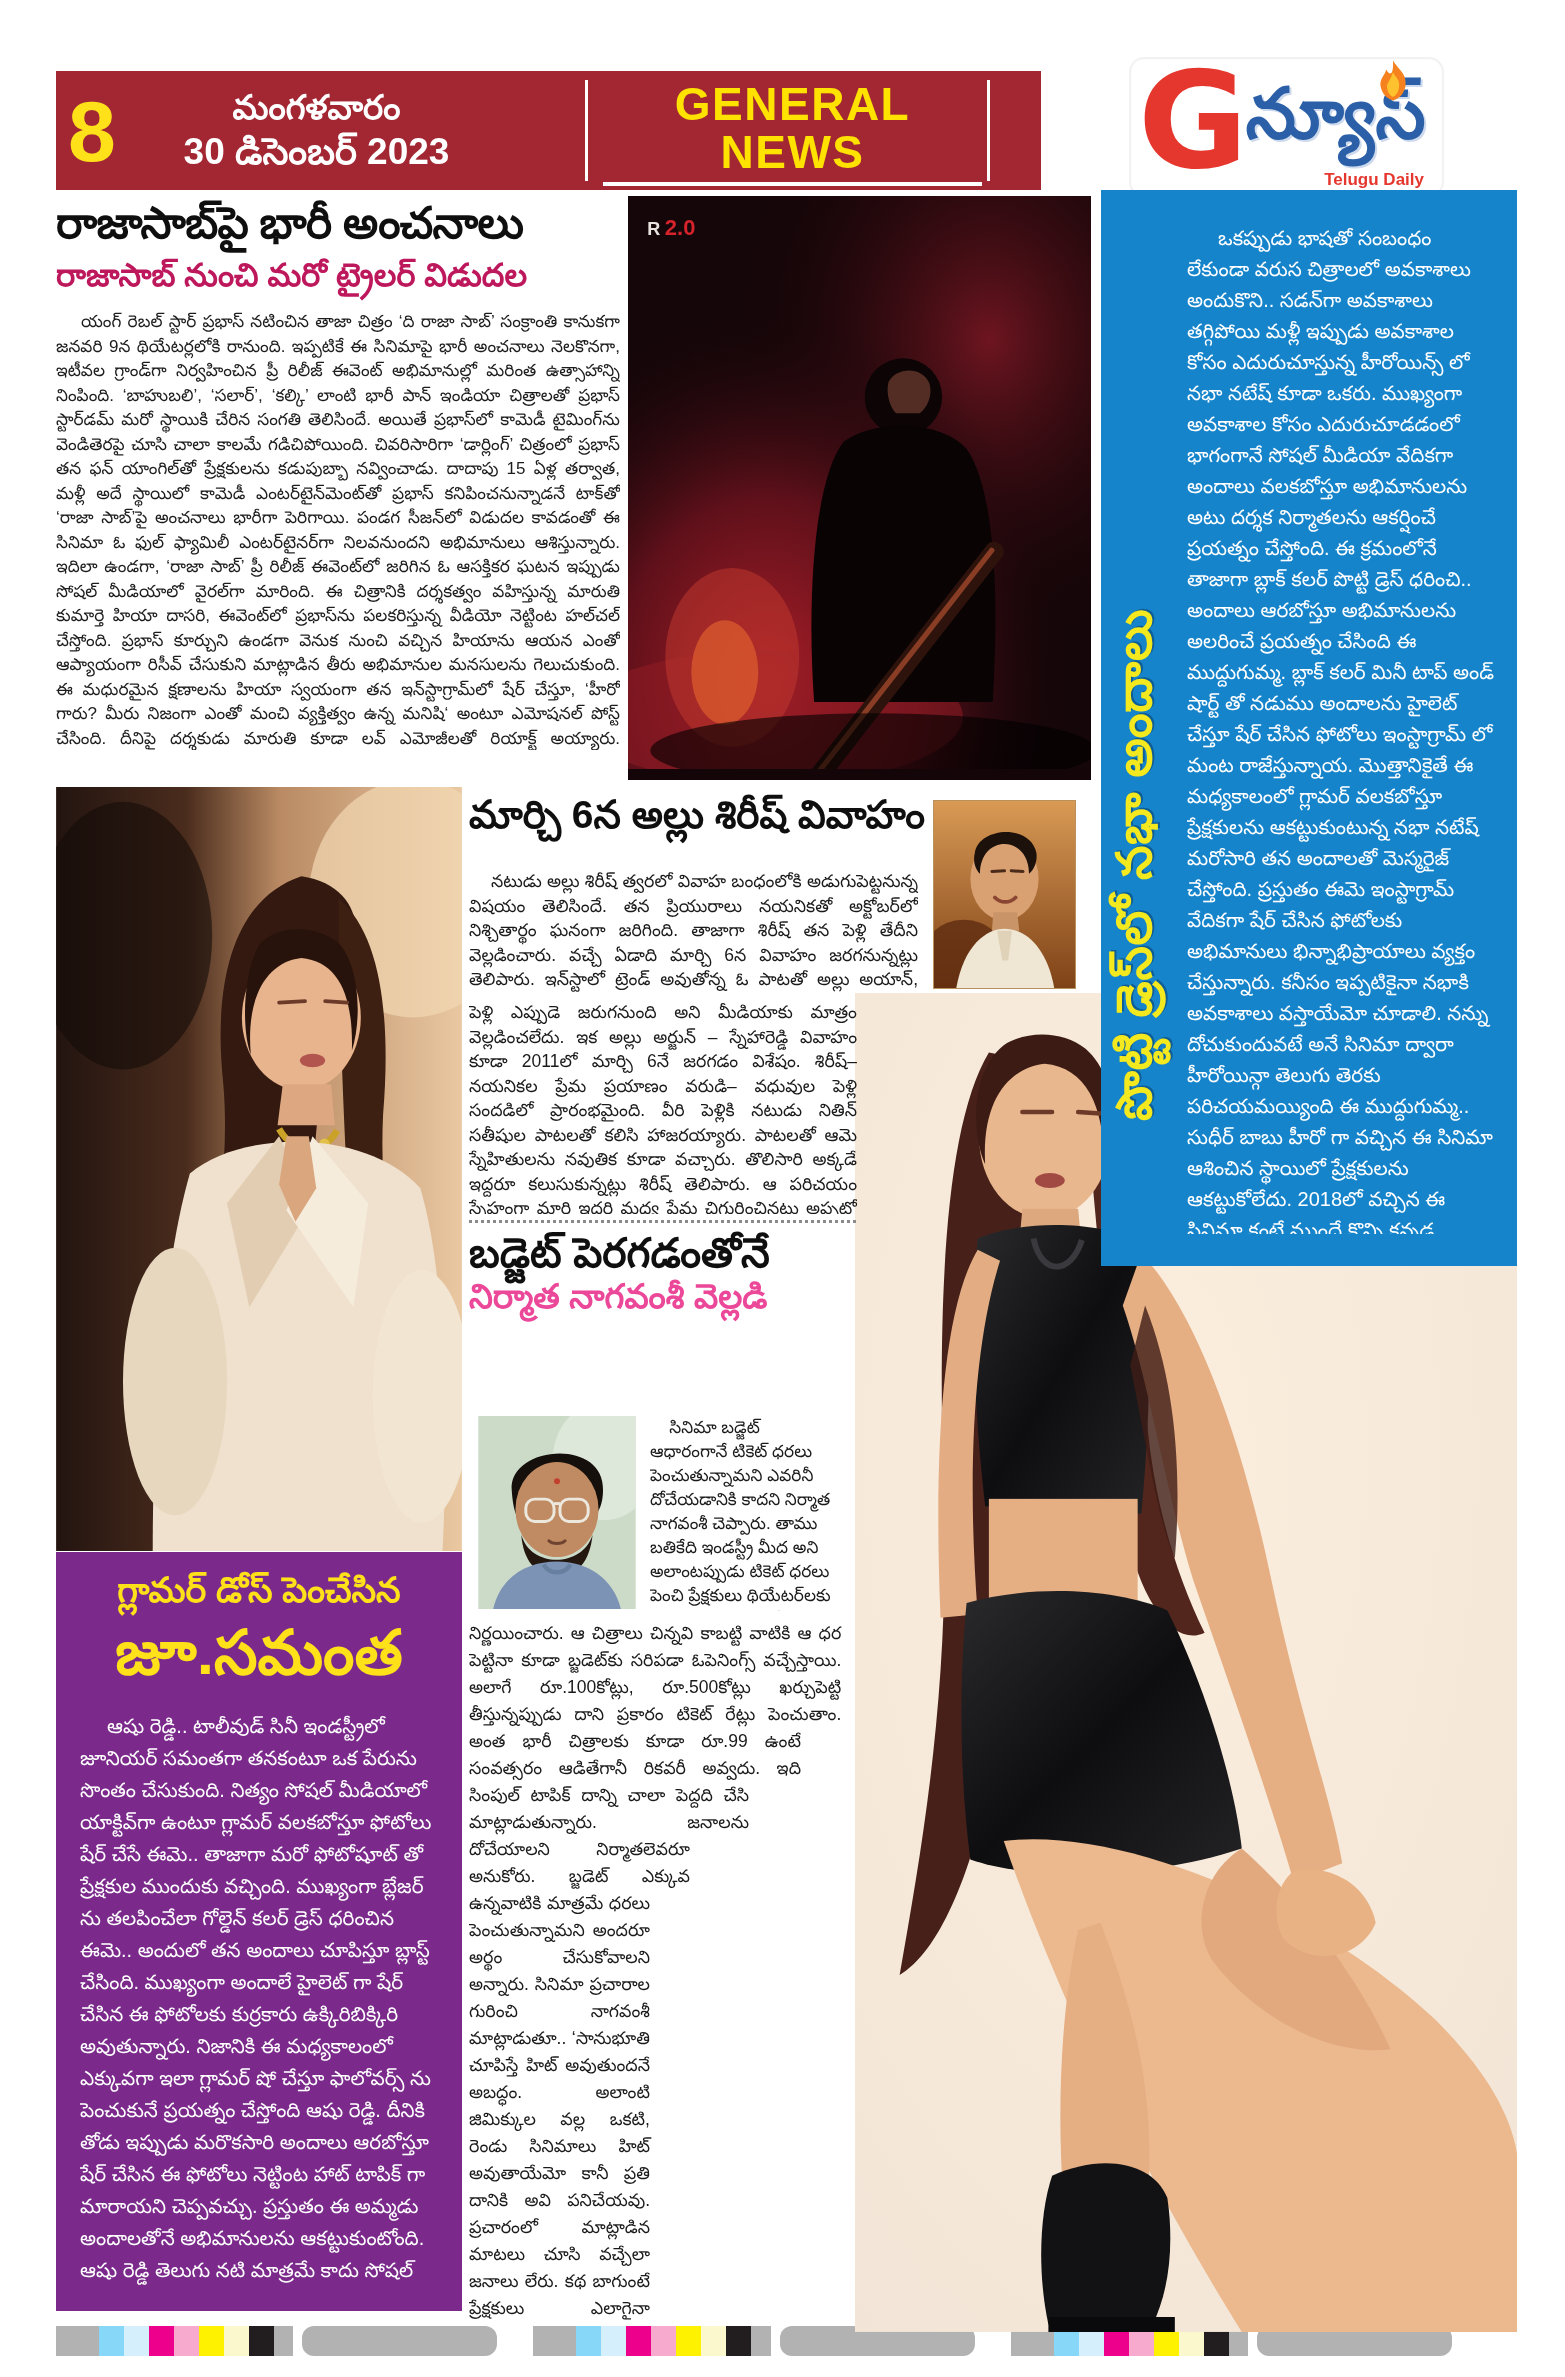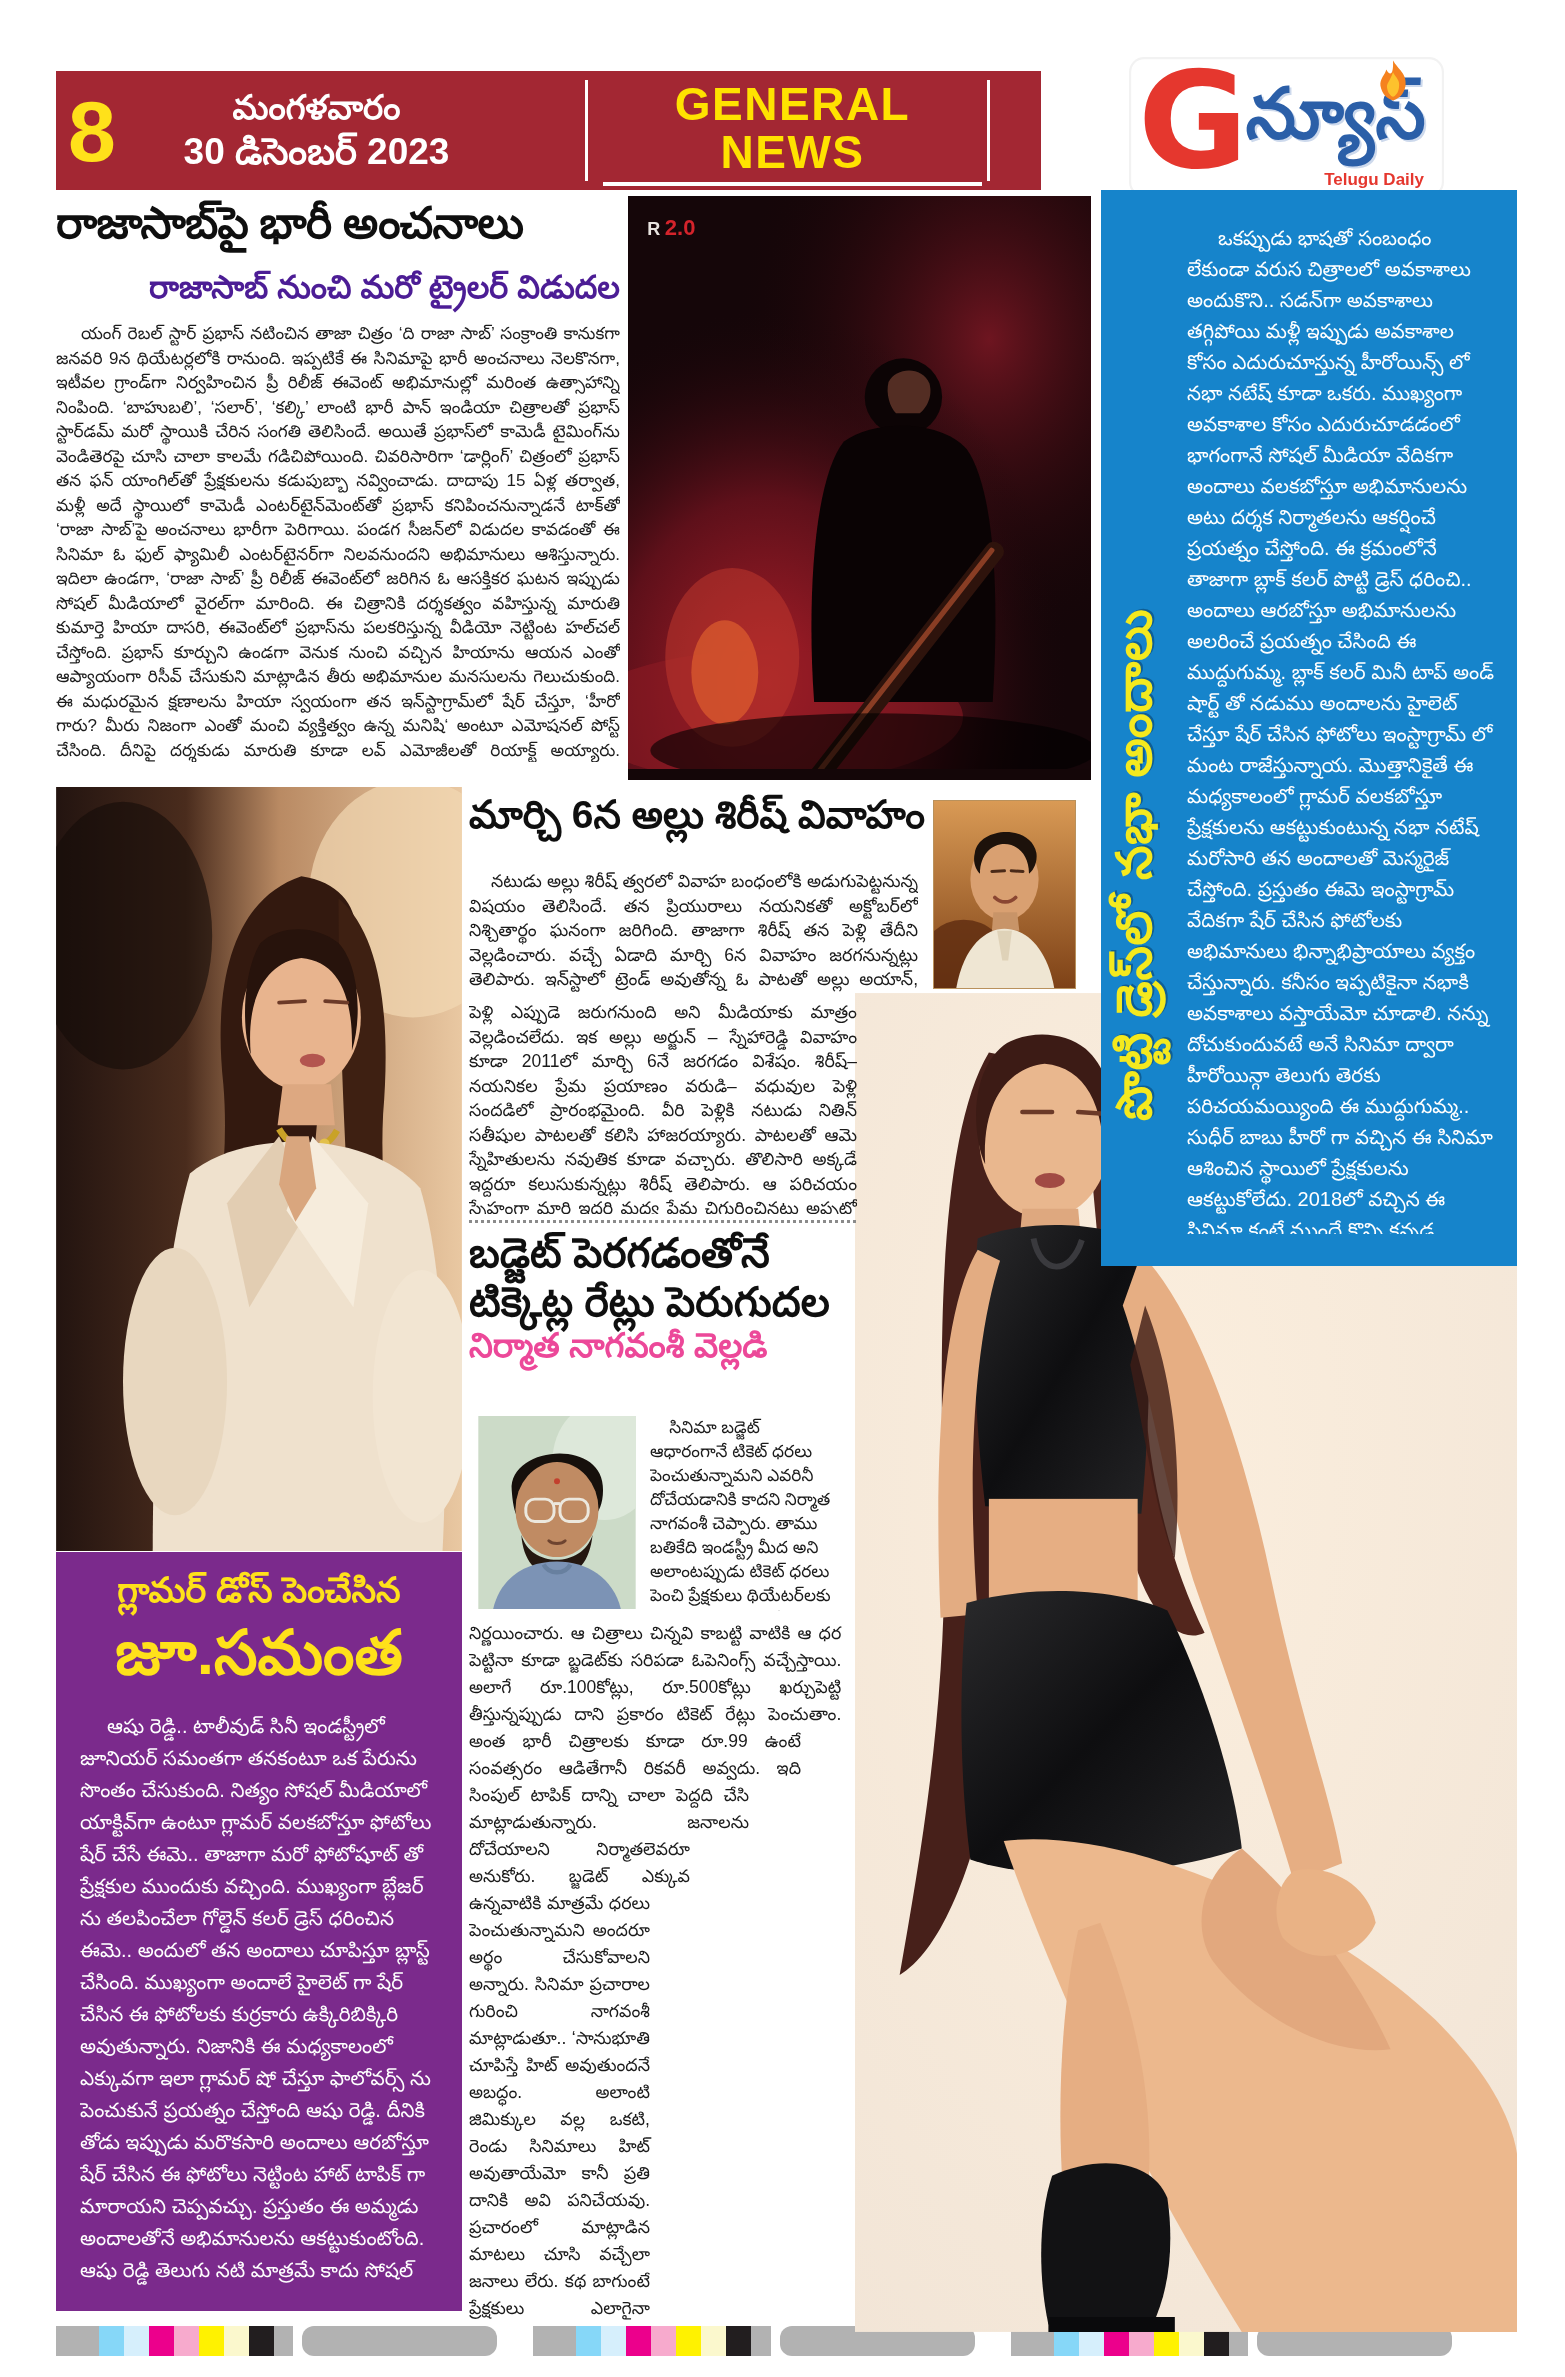--- a/index.html
+++ b/index.html
@@ -22,21 +22,21 @@
              box-shadow:0 0 0 2.2px #f2f2f2 inset;}
   #logo-g{left:9px;top:-10.4px;font-size:134px;font-weight:800;color:#E5372E;line-height:149px;
           font-family:"DejaVu Sans",sans-serif;}
   #logo-news{left:117px;top:16.4px;font-size:71px;font-weight:800;color:#2B5FA8;
              text-shadow:2.2px 2.2px 0 #cdd9ec;transform:skewX(-4deg);}
   #logo-flame{left:247px;top:1.5px;width:34px;height:43px;}
   #logo-tag{right:20px;bottom:7.4px;font-size:17px;font-weight:700;color:#E5372E;}
   
   #article1{left:56px;top:196px;width:564px;}
   #a1-head{font-size:44px;font-weight:800;color:#0f0f0f;line-height:54px;letter-spacing:-0.7px;}
-  #a1-sub{font-size:32px;font-weight:700;color:#4c1d95;margin-top:17px;line-height:40px;text-align:right;}
+  #a1-sub{font-size:32px;font-weight:700;color:#be185d;margin-top:5px;line-height:40px;}
   #a1-body{margin-top:15px;font-size:17px;line-height:24.5px;text-align:justify;height:440px;overflow:hidden;
            color:#1c1c1c;}
   #a1-body::first-letter{margin-left:25px;}
   
   #movie-img{left:628px;top:196px;width:463px;height:584px;overflow:hidden;background:#140608;}
   #movie-watermark{left:19.3px;top:19.3px;font-size:22px;font-weight:700;color:#d4232b;}
   #movie-watermark .r{color:#e8e3e0;font-size:18px;margin-right:4.5px;}
   
   #blue-col{left:1101px;top:190px;width:416px;height:1076px;background:#1684CB;z-index:5;}
   #blue-body{left:86px;top:33px;width:309px;font-size:20px;line-height:31px;color:#fff;
@@ -261,21 +261,20 @@
         <path d="M85 175 L105 175 L100 215 L92 215 Z" fill="#dfd2b8"></path>
       </svg>
     </div>
     <div id="a2-top" class="abs">నటుడు అల్లు శిరీష్ త్వరలో వివాహ బంధంలోకి అడుగుపెట్టనున్న విషయం తెలిసిందే. తన ప్రియురాలు నయనికతో అక్టోబర్‌లో నిశ్చితార్థం ఘనంగా జరిగింది. తాజాగా శిరీష్ తన పెళ్లి తేదీని వెల్లడించారు. వచ్చే ఏడాది మార్చి 6న వివాహం జరగనున్నట్లు తెలిపారు. ఇన్‌స్టాలో ట్రెండ్ అవుతోన్న ఓ పాటతో అల్లు అయాన్, అర్హలతో రీల్ చేస్తూ అధికారికంగా చెప్పారు. ‘బాబాయ్ సంగీత్ ఎప్పుడు ఉంటుంది’ అని వాళ్లు అడగ్గా.. ‘మనం దక్షిణాది వాళ్లం.. అలాంటివి చేయాం’ అని శిరీష్ అన్నారు. అయితే,</div>
     <div id="a2-bottom" class="abs">పెళ్లి ఎప్పుడె జరుగనుంది అని మీడియాకు మాత్రం వెల్లడించలేదు. ఇక అల్లు అర్జున్ – స్నేహారెడ్డి వివాహం కూడా 2011లో మార్చి 6నే జరగడం విశేషం. శిరీష్–నయనికల ప్రేమ ప్రయాణం వరుడి– వధువుల పెళ్లి సందడిలో ప్రారంభమైంది. వీరి పెళ్లికి నటుడు నితిన్ సతీషుల పాటలతో కలిసి హాజరయ్యారు. పాటలతో ఆమె స్నేహితులను నవుతిక కూడా వచ్చారు. తొలిసారి అక్కడే ఇద్దరూ కలుసుకున్నట్లు శిరీష్ తెలిపారు. ఆ పరిచయం స్నేహంగా మారి ఇద్దరి మధ్య ప్రేమ చిగురించినట్లు అప్పట్లో ఓ ఇంటర్వ్యూలో పంచుకున్నారు. ‘మా పరిచయం ఎలా మొదలైందంటే ఏపీగేట్ రోజు మా పిల్లలు అడిగితే ఇదే చెబుతాం. నన్ను తన సర్కిల్‌లో చేర్చుకున్నప్పుడు నమ్మడం స్నేహితులందరితో ఛాలెంజ్’ అని చెప్పింది.</div>
     <div id="a2-dots" class="abs"></div>
   </div>
 
   <div id="article3" class="abs">
     <div class="a3-h">బడ్జెట్ పెరగడంతోనే</div>
-    <div class="a3-h">టిక్కెట్ల రేట్లు పెరుగుదల</div>
     <div id="a3-sub">నిర్మాత నాగవంశీ వెల్లడి</div>
     <div id="vamsi-photo" class="abs">
       <svg width="158" height="193" viewBox="0 0 212 260">
         <rect width="212" height="260" fill="#ccdbc8"></rect>
         <ellipse cx="170" cy="60" rx="70" ry="80" fill="#dde8da"></ellipse>
         <path d="M45 100 C40 40 170 28 168 100 C168 118 162 130 156 136 C160 95 140 70 106 70 C72 70 52 96 54 138 C48 130 46 114 45 100 Z" fill="#16100c"></path>
         <ellipse cx="106" cy="126" rx="56" ry="64" fill="#c08b63"></ellipse>
         <path d="M58 160 C70 205 140 205 154 160 C150 196 134 216 106 216 C78 216 60 194 58 160 Z" fill="#241710"></path>
         <rect x="64" y="112" width="38" height="30" rx="12" fill="none" stroke="#ece8de" stroke-width="4"></rect>
         <rect x="110" y="112" width="38" height="30" rx="12" fill="none" stroke="#ece8de" stroke-width="4"></rect>

